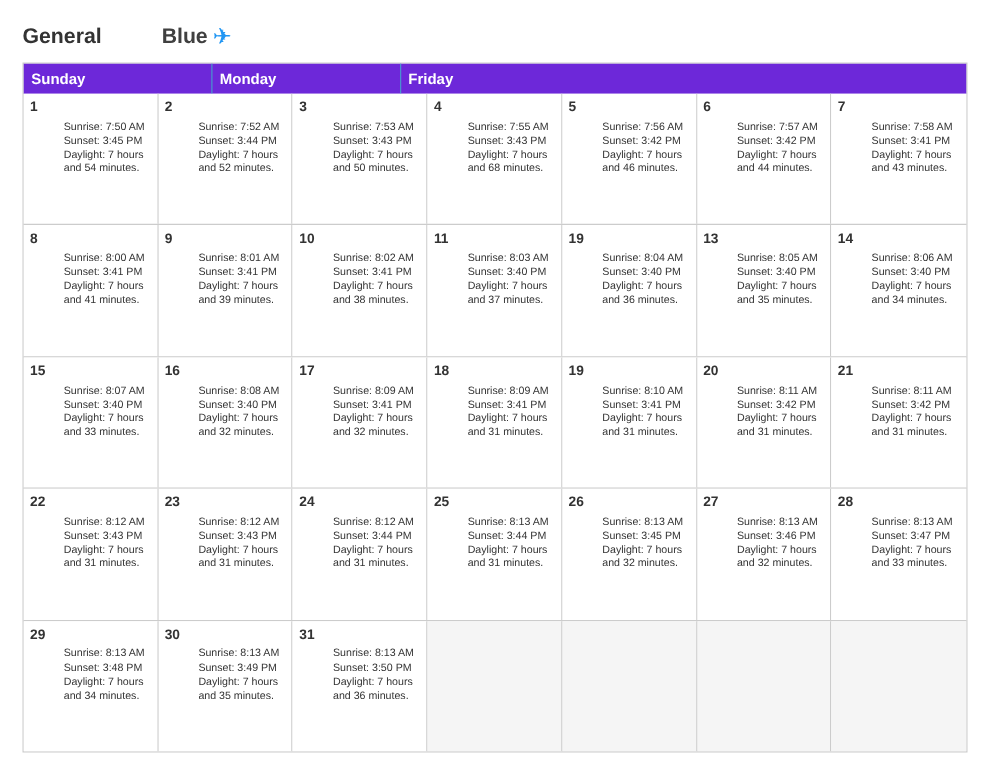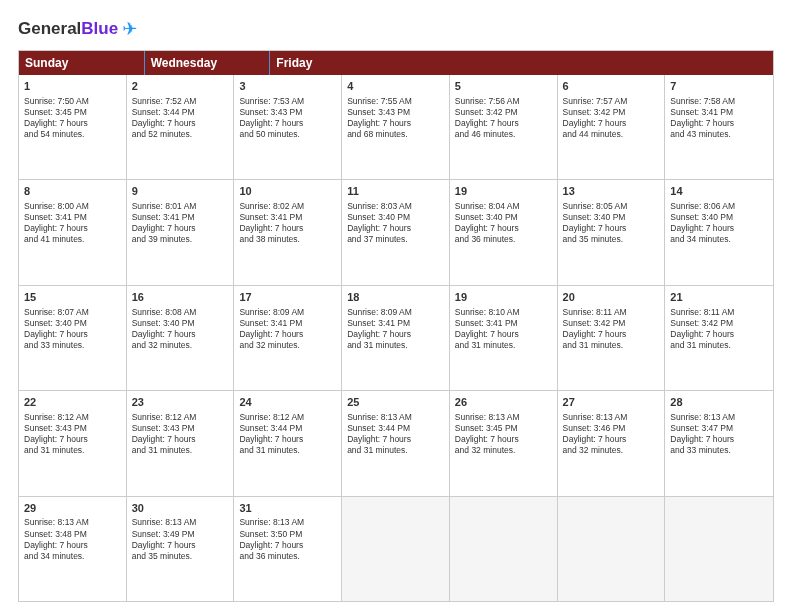--- a/index.html
+++ b/index.html
@@ -41,22 +41,22 @@
       color: #555;
     }
     .calendar {
       flex: 1;
       display: flex;
       flex-direction: column;
       border: 1px solid #ccc;
     }
     .cal-header {
       display: grid;
-      grid-template-columns: repeat(6, 1fr);
-      background: #7f1d1d;
+      grid-template-columns: repeat(5, 1fr);
+      background: #6d28d9;
     }
     .cal-header-cell {
       color: #fff;
       font-size: 12px;
       font-weight: bold;
       padding: 5px 6px;
       text-align: left;
       border-right: 1px solid #4a90d0;
     }
     .cal-header-cell:last-child { border-right: none; }
@@ -86,50 +86,51 @@
     .day-num {
       font-size: 11px;
       font-weight: bold;
       display: block;
       margin-bottom: 2px;
     }
     .cell-text {
       font-size: 8.5px;
       color: #333;
       line-height: 1.3;
+      margin-left: 27px;
     }
     .logo-wrapper {
       display: flex;
       align-items: center;
       gap: 2px;
     }
   </style>
 </head>
 <body>
 
 <div class="page">
   <div class="header">
     <div class="logo">
       <div class="logo-wrapper">
         <span style="font-size:17px;font-weight:bold;color:#333;">
-          General<span style="color:#6d28d9;">Blue</span>
+          General<span style="color:#404040;padding-left:48px;">Blue</span>
         </span>
         <span style="color:#2196F3;font-size:18px;margin-left:2px;">✈</span>
       </div>
     </div>
     <div class="title-block">
       <div class="month-title"></div>
       <div class="location"></div>
     </div>
   </div>
 
   <div class="calendar">
     <div class="cal-header">
     <div class="cal-header-cell">Sunday</div>
-        <div class="cal-header-cell">Wednesday</div>
+        <div class="cal-header-cell">Monday</div>
         <div class="cal-header-cell">Friday</div>
       </div>
     <div class="cal-body">
     <div class="cal-row">
           <div class="cal-cell">
             <span class="day-num">1</span>
             <div class="cell-text">
               <div>Sunrise: 7:50 AM</div>
               <div>Sunset: 3:45 PM</div>
               <div>Daylight: 7 hours</div>

